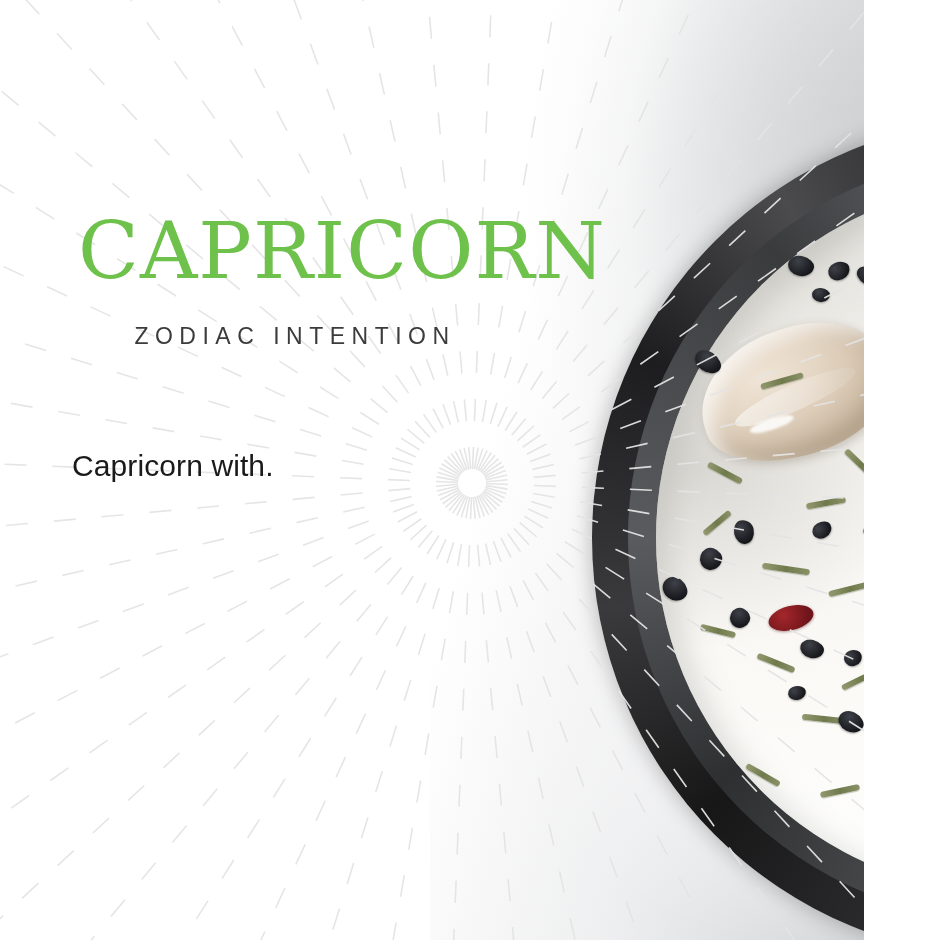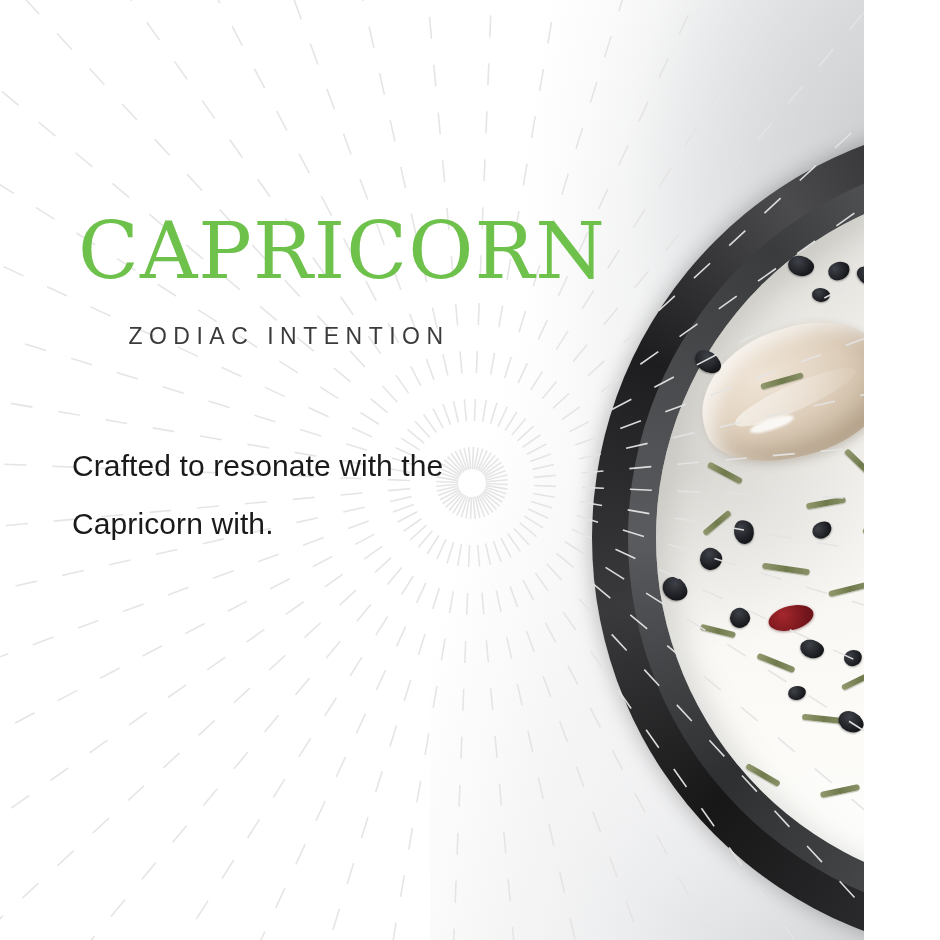--- a/index.html
+++ b/index.html
@@ -183,21 +183,21 @@
     line-height: 1;
     letter-spacing: 1px;
     font-weight: 400;
     color: #6ec24c;
     white-space: nowrap;
     transform: scaleX(1.02);
     transform-origin: left center;
   }
   .subtitle {
     position: absolute;
-    left: 64px;
+    left: 70px;
     top: 320px;
     width: 450px;
     text-align: center;
     font-family: "Liberation Sans", sans-serif;
     font-size: 23px;
     line-height: 1.45;
     letter-spacing: 6.5px;
     color: #3b3b3b;
     font-weight: 400;
   }
@@ -335,17 +335,16 @@
       </g>
   </svg>
 
   <div class="headline">CAPRICORN</div>
 
   <div class="subtitle">
     <div>ZODIAC INTENTION</div>
   </div>
 
   <div class="body-copy">
-    <div>Crafted to resonate with the</div>
     <div>Capricorn with.</div>
   </div>
 
 </div>
 
 </body></html>

